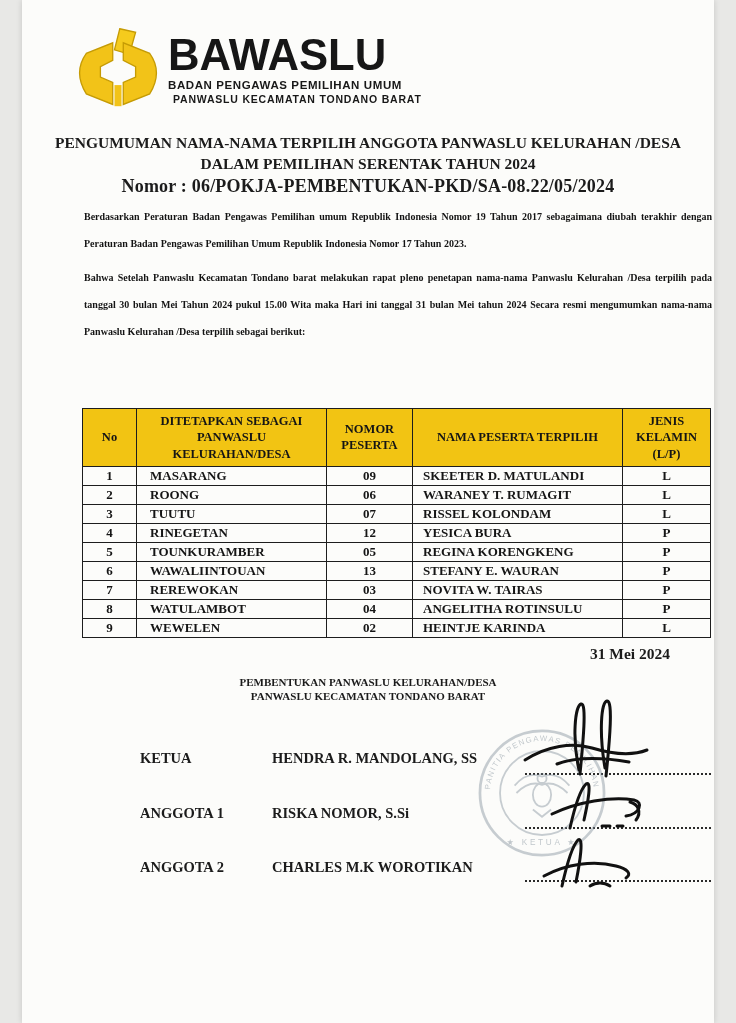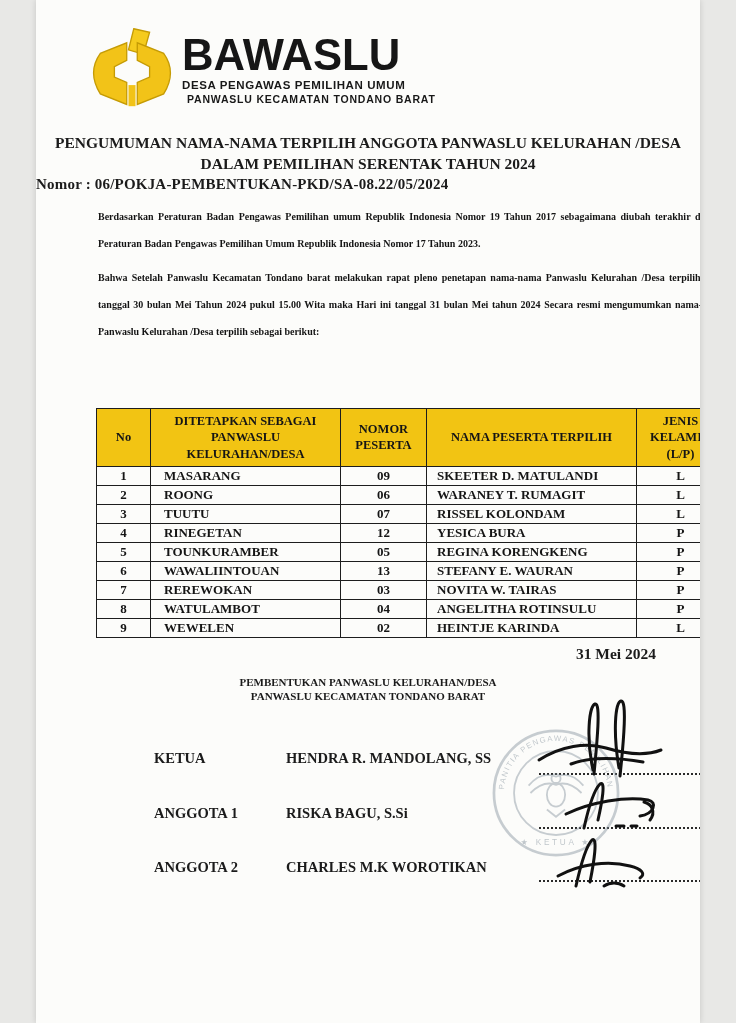--- a/index.html
+++ b/index.html
@@ -5,35 +5,36 @@
   html,body{margin:0;padding:0;background:#e8e8e6;}
   .page{
     position:relative;
     width:664px;height:1023px;
     margin:0 auto;
     background:#fcfcfa;
     font-family:"Liberation Serif", serif;
     color:#1b1b1b;
     overflow:hidden;
     box-shadow:0 0 6px rgba(0,0,0,.15);
+    padding-left:28px;
   }
   
   .letterhead{position:absolute;left:52px;top:26px;display:flex;align-items:flex-start;}
   .logo-icon{width:88px;height:90px;margin-right:6px;flex:0 0 auto;}
   .logo-text{padding-top:8px;font-family:"Liberation Sans", sans-serif;}
   .brand{
     font-size:45px;font-weight:bold;line-height:.95;color:#161616;
     letter-spacing:0px;transform:scaleX(.97);transform-origin:left;
   }
   .sub1{font-size:11.5px;font-weight:bold;letter-spacing:.6px;margin-top:2px;color:#181818;}
   .sub2{font-size:10.5px;font-weight:bold;letter-spacing:.8px;margin-top:2px;margin-left:5px;color:#181818;}
   
   .title-block{position:absolute;left:0;top:132px;width:100%;text-align:center;}
   .title-line{font-size:15.5px;font-weight:bold;line-height:1.38;}
-  .nomor{position:absolute;left:0;top:176px;width:100%;font-size:15px;font-weight:bold;letter-spacing:.2px;}
+  .nomor{position:absolute;left:0;top:176px;width:100%;text-align:center;font-size:18px;font-weight:bold;letter-spacing:.2px;}
   
   .body-text{position:absolute;left:62px;top:201px;width:628px;}
   .para{
     font-size:10px;font-weight:bold;line-height:27px;
     text-align:justify;text-justify:inter-word;margin:2px 0 7px 0;color:#141414;
   }
   
   .tbl{
     position:absolute;left:60px;top:408px;width:628px;
     border-collapse:collapse;table-layout:fixed;
@@ -71,21 +72,21 @@
       <polygon points="52,2 70,6 63,31 46,26" fill="#F5CB1D" stroke="#C59B04" stroke-width="1.5"></polygon>
 
       <path d="M14,30 C4,44 4,60 14,76 L44,88 L44,63 L30,57 L30,45 L44,38 L44,18 Z" fill="#F2C318" stroke="#C59B04" stroke-width="1.5"></path>
 
       <path d="M86,30 C96,44 96,60 86,76 L56,88 L56,63 L70,57 L70,45 L56,38 L56,18 Z" fill="#F2C318" stroke="#C59B04" stroke-width="1.5"></path>
 
       <polygon points="46,66 54,66 54,90 46,90" fill="#F2C318"></polygon>
     </svg>
     <div class="logo-text">
       <div class="brand">BAWASLU</div>
-      <div class="sub1">DESA PENGAWAS PEMILIHAN UMUM</div>
+      <div class="sub1">BADAN PENGAWAS PEMILIHAN UMUM</div>
       <div class="sub2">PANWASLU KECAMATAN TONDANO BARAT</div>
     </div>
   </div>
 
   <div class="title-block">
     <div class="title-line">PENGUMUMAN NAMA-NAMA TERPILIH ANGGOTA PANWASLU KELURAHAN /DESA</div>
     <div class="title-line">DALAM PEMILIHAN SERENTAK TAHUN 2024</div>
   </div>
   <div class="nomor">Nomor : 06/POKJA-PEMBENTUKAN-PKD/SA-08.22/05/2024</div>
 
@@ -185,21 +186,21 @@
     <div>PANWASLU KECAMATAN TONDANO BARAT</div>
   </div>
 
   <div id="sig-block">
       <div class="sig-row" style="top: 750px;">
         <span class="sig-role">KETUA</span>
         <span class="sig-name">HENDRA R. MANDOLANG, SS</span>
       </div>
       <div class="sig-row" style="top: 805px;">
         <span class="sig-role">ANGGOTA 1</span>
-        <span class="sig-name">RISKA BAGU, S.Si</span>
+        <span class="sig-name">RISKA NOMOR, S.Si</span>
       </div>
       <div class="sig-row" style="top: 859px;">
         <span class="sig-role">ANGGOTA 2</span>
         <span class="sig-name">CHARLES M.K WOROTIKAN</span>
       </div>
     </div>
 
   <div class="dotline" style="left:503px;top:773px;"></div>
   <div class="dotline" style="left:503px;top:827px;"></div>
   <div class="dotline" style="left:503px;top:880px;"></div>

